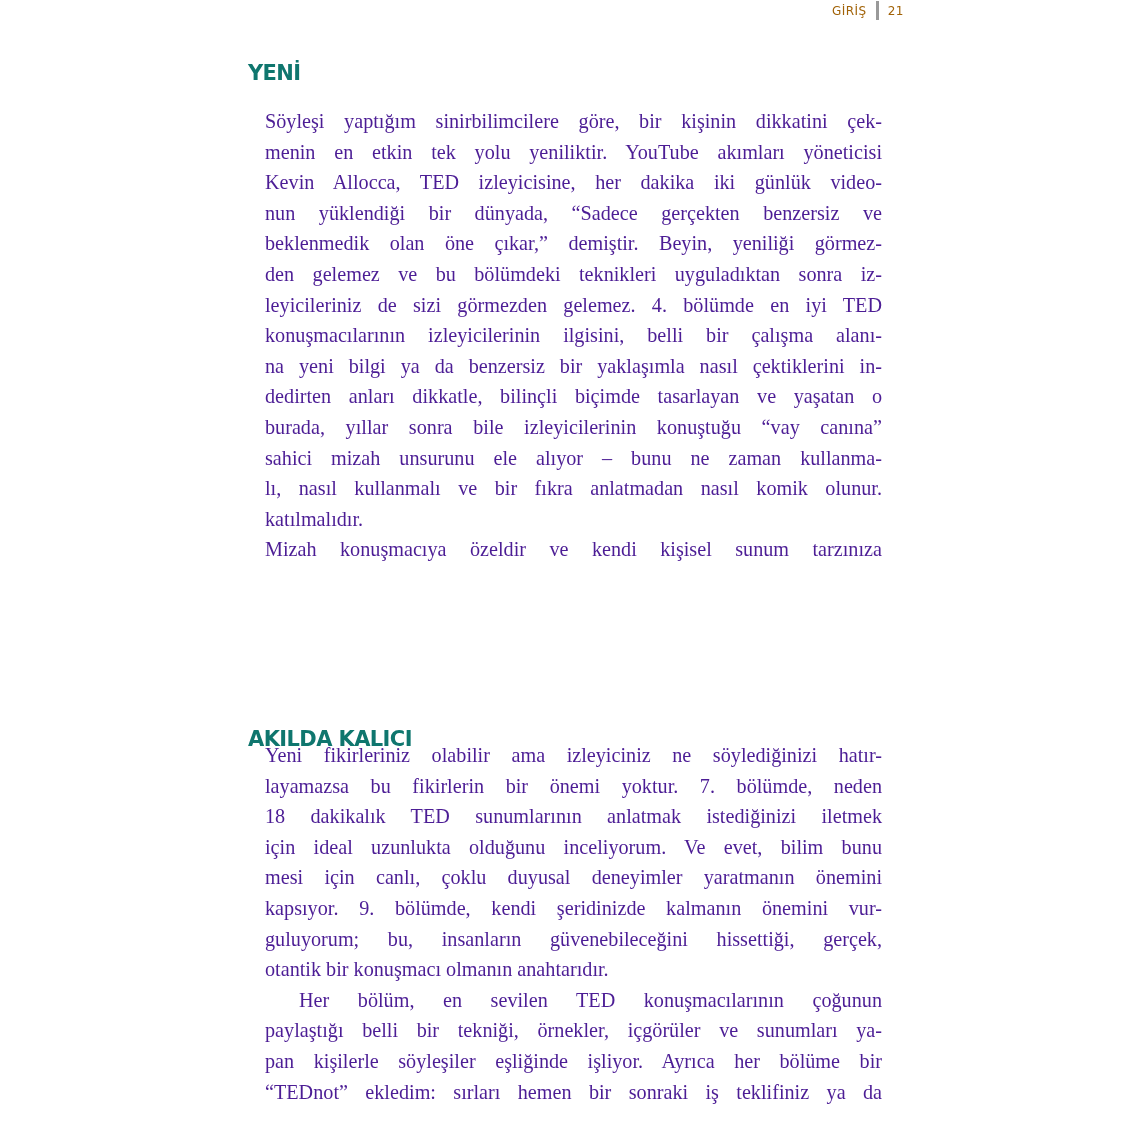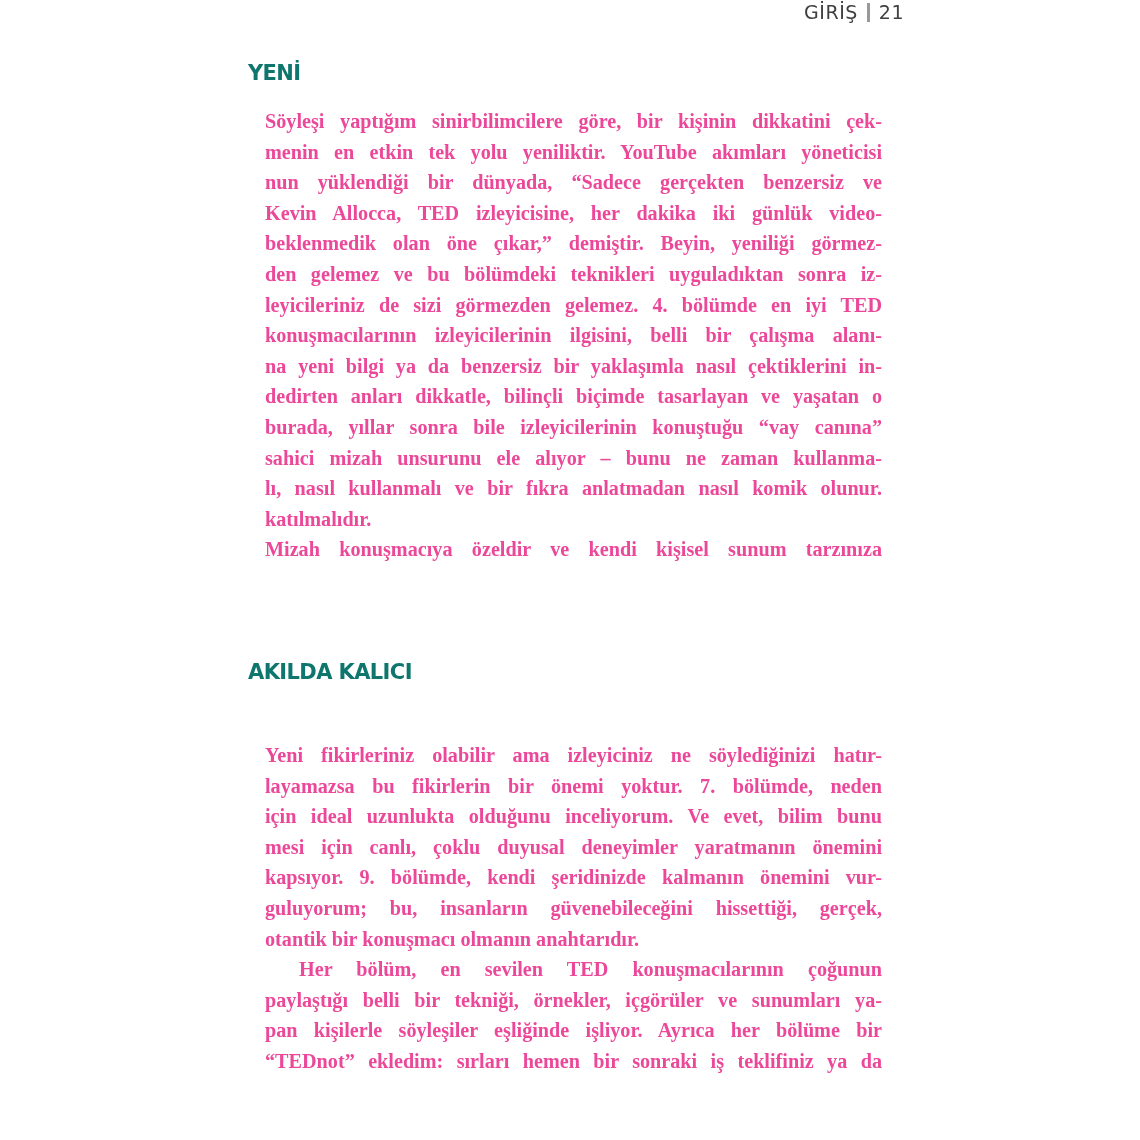--- a/index.html
+++ b/index.html
@@ -12,22 +12,22 @@
       height: 1140px;
       position: relative;
       overflow: hidden;
       color: #2a2a2a;
     }
     .running-head {
       position: absolute;
       top: 1px;
       right: 236px;
       font-family: "DejaVu Sans", sans-serif;
-      font-size: 19px;
-      color: #404040;
+      font-size: 12px;
+      color: #a16207;
       display: flex;
       align-items: center;
       letter-spacing: 0.5px;
     }
     .running-head .sep {
       display: inline-block;
       width: 3px;
       height: 19px;
       background: #999;
       margin: 0 9px;
@@ -40,32 +40,31 @@
     }
     h2 {
       font-family: "DejaVu Sans", sans-serif;
       font-weight: bold;
       font-size: 21px;
       letter-spacing: -0.6px;
       margin: 0;
       color: #0f766e;
     }
     h2.h-yeni { position: absolute; top: 61px; left: 0; }
-    h2.h-akilda { position: absolute; top: 660px; left: 0; }
+    h2.h-akilda { position: absolute; top: 727px; left: 0; }
     .body-text {
       position: absolute;
       left: 17px;
       width: 617px;
       font-family: "Liberation Serif", serif;
       font-size: 20.2px;
       line-height: 30.6px;
       text-align: justify;
       hyphens: none;
-      color: #ec4899;
-      font-weight: bold;
+      color: #4c1d95;
     }
     .block-yeni { top: 106px; }
     .block-akilda { top: 740px; }
     .line { display: block; text-align: justify; text-align-last: justify; white-space: nowrap; }
     .line.last { text-align-last: left; }
     .line.ind { padding-left: 34px; }
   </style>
 </head>
 <body>
 
@@ -73,39 +72,40 @@
   <span>GİRİŞ</span>
   <span class="sep"></span>
   <span>21</span>
 </div>
 
 <div class="page">
   <h2 class="h-yeni">YENİ</h2>
   <div class="body-text block-yeni">
     <span class="line">Söyleşi yaptığım sinirbilimcilere göre, bir kişinin dikkatini çek-</span>
     <span class="line">menin en etkin tek yolu yeniliktir. YouTube akımları yöneticisi</span>
+    <span class="line">Kevin Allocca, TED izleyicisine, her dakika iki günlük video-</span>
     <span class="line">nun yüklendiği bir dünyada, “Sadece gerçekten benzersiz ve</span>
-    <span class="line">Kevin Allocca, TED izleyicisine, her dakika iki günlük video-</span>
     <span class="line">beklenmedik olan öne çıkar,” demiştir. Beyin, yeniliği görmez-</span>
     <span class="line">den gelemez ve bu bölümdeki teknikleri uyguladıktan sonra iz-</span>
     <span class="line">leyicileriniz de sizi görmezden gelemez. 4. bölümde en iyi TED</span>
     <span class="line">konuşmacılarının izleyicilerinin ilgisini, belli bir çalışma alanı-</span>
     <span class="line">na yeni bilgi ya da benzersiz bir yaklaşımla nasıl çektiklerini in-</span>
     <span class="line">dedirten anları dikkatle, bilinçli biçimde tasarlayan ve yaşatan o</span>
     <span class="line">burada, yıllar sonra bile izleyicilerinin konuştuğu “vay canına”</span>
     <span class="line">sahici mizah unsurunu ele alıyor – bunu ne zaman kullanma-</span>
     <span class="line">lı, nasıl kullanmalı ve bir fıkra anlatmadan nasıl komik olunur.</span>
     <span class="line last">katılmalıdır.</span>
     <span class="line">Mizah konuşmacıya özeldir ve kendi kişisel sunum tarzınıza</span>
   </div>
 
   <h2 class="h-akilda">AKILDA KALICI</h2>
   <div class="body-text block-akilda">
     <span class="line">Yeni fikirleriniz olabilir ama izleyiciniz ne söylediğinizi hatır-</span>
     <span class="line">layamazsa bu fikirlerin bir önemi yoktur. 7. bölümde, neden</span>
+    <span class="line">18 dakikalık TED sunumlarının anlatmak istediğinizi iletmek</span>
     <span class="line">için ideal uzunlukta olduğunu inceliyorum. Ve evet, bilim bunu</span>
     <span class="line">mesi için canlı, çoklu duyusal deneyimler yaratmanın önemini</span>
     <span class="line">kapsıyor. 9. bölümde, kendi şeridinizde kalmanın önemini vur-</span>
     <span class="line">guluyorum; bu, insanların güvenebileceğini hissettiği, gerçek,</span>
     <span class="line last">otantik bir konuşmacı olmanın anahtarıdır.</span>
     <span class="line ind">Her bölüm, en sevilen TED konuşmacılarının çoğunun</span>
     <span class="line">paylaştığı belli bir tekniği, örnekler, içgörüler ve sunumları ya-</span>
     <span class="line">pan kişilerle söyleşiler eşliğinde işliyor. Ayrıca her bölüme bir</span>
     <span class="line">“TEDnot” ekledim: sırları hemen bir sonraki iş teklifiniz ya da</span>
   </div>

